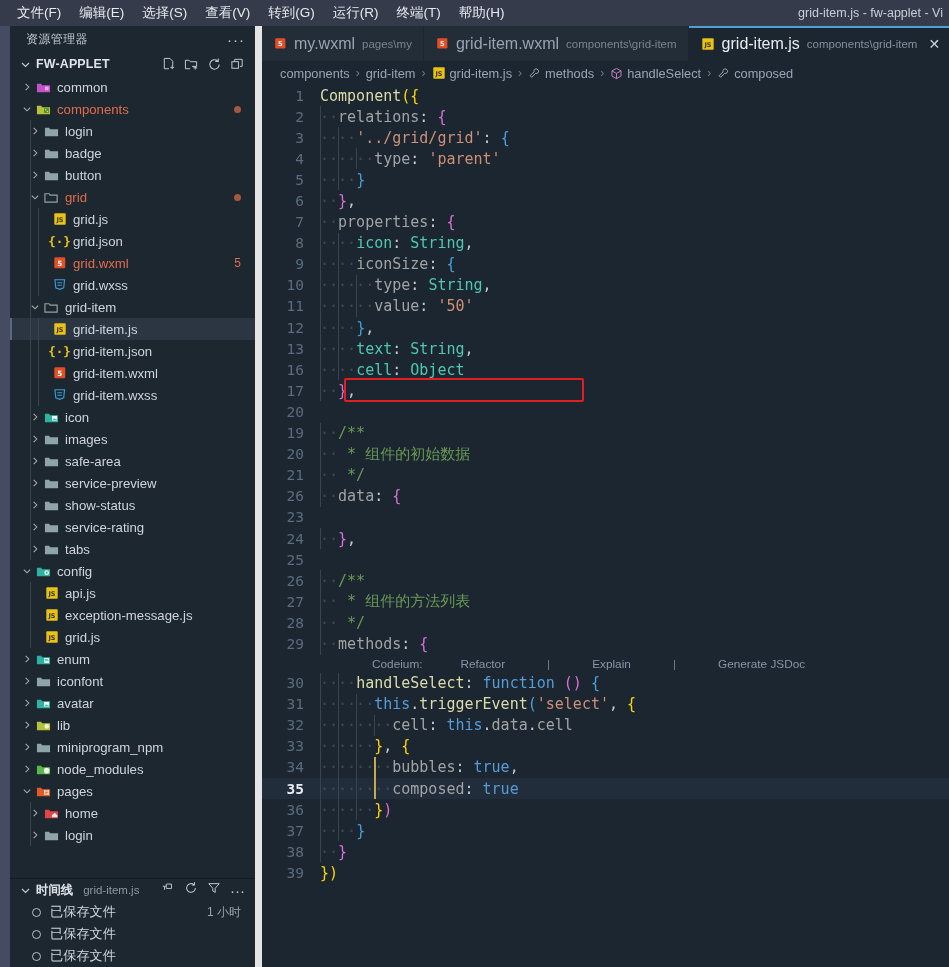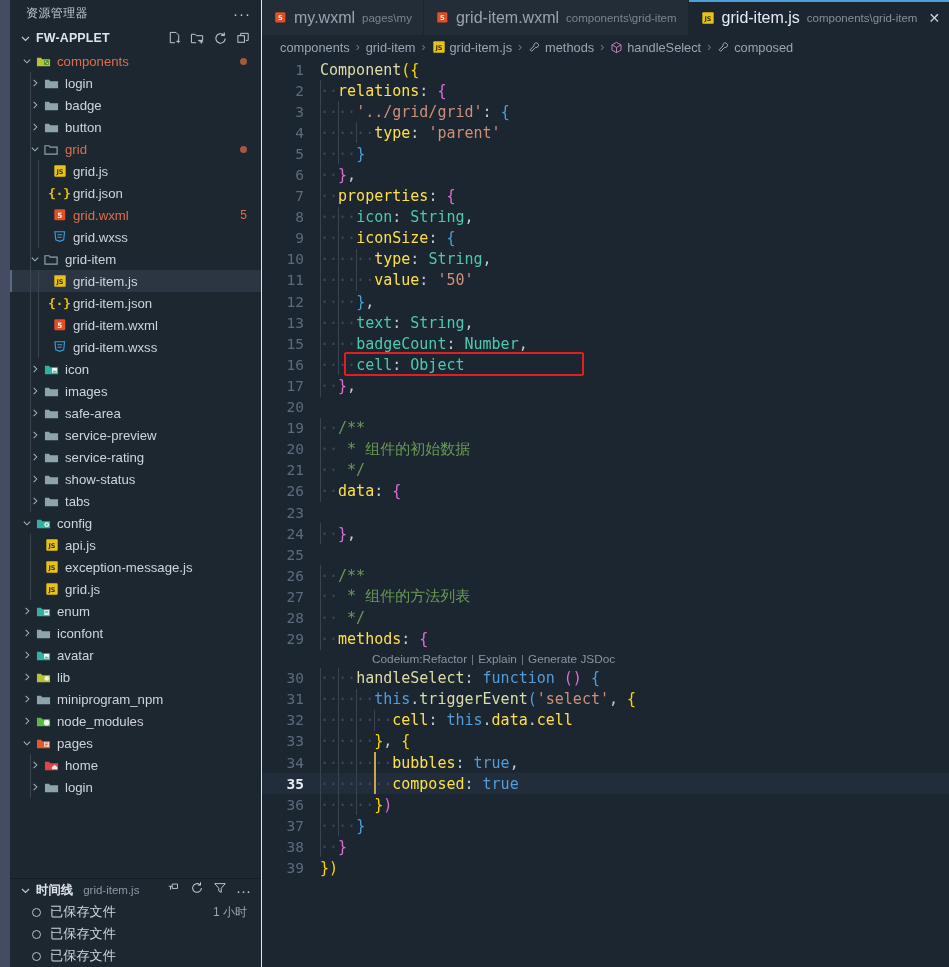--- a/index.html
+++ b/index.html
@@ -27,21 +27,21 @@
     overflow:hidden;
   }
 
   
   .body{ flex:1 1 auto; display:flex; min-height:0; }
   .edge{ width:10px; flex:0 0 10px; background:#454b60; }
 
   
   .sidebar{
     width:252px; flex:0 0 252px; background:#1d2730; display:flex; flex-direction:column;
-    min-height:0; border-right:1px solid #e5e5e5;
+    min-height:0; border-right:7px solid #e5e5e5;
   }
   .side-head{
     height:27px; flex:0 0 27px; display:flex; align-items:center;
     padding:0 10px 0 16px; justify-content:space-between;
   }
   .side-head .ttl{ font-size:12px; color:#c3c9d2; letter-spacing:.4px;}
   .side-head .dots{ font-size:15px; color:#c3c9d2; letter-spacing:1px; line-height:10px;}
 
   .tree-root-row{
     height:22px; display:flex; align-items:center; padding-left:8px; gap:4px;
@@ -110,48 +110,61 @@
   .lnum{
     width:58px; flex:0 0 58px; text-align:right; padding-right:16px;
     font-size:14.5px; color:#5d6b7c; font-family:"DejaVu Sans Mono", monospace;
   }
   .ln-row.cur .lnum{ color:#e8edf4; font-weight:bold; }
   .ltext{
     font-size:15px; letter-spacing:0px; white-space:pre; color:#c5cbd6;
     font-family:"DejaVu Sans Mono", monospace; position:relative; padding-left:0px;
   }
   
-  .t-fn{color:#dcdcaa}.t-prop{color:#fde047}.t-str{color:#ce9178}
+  .t-fn{color:#dcdcaa}.t-prop{color:#a3a3a3}.t-str{color:#ce9178}
   .t-type{color:#4ec9b0}.t-com{color:#6a9955}.t-this{color:#569cd6}.t-bool{color:#569cd6}
   .t-b1{color:#ffd700}.t-b2{color:#da70d6}.t-b3{color:#4d9fd6}.t-plain{color:#c5cbd6}
   .t-meth{color:#dcdcaa}.t-ws{color:#3f4a57}
 
   .codelens{
     height:18px; display:flex; align-items:center; padding-left:110px;
-    font-size:11.8px; color:#8b95a3; font-family:"Liberation Sans", sans-serif;
+    font-size:11.8px; color:#8b95a3; font-family:"Liberation Sans", sans-serif;gap:38px;
   }
   .codelens .cl{ cursor:pointer;}
   .codelens .bar{ padding:0 4px; color:#727c8a;}
 
   
   .cguide{ position:absolute; top:0; bottom:0; width:1px; background:#3a4450; }
   .cguide.active{ background:#c8a84b; width:1.3px;}
 
   
   .annot{
     position:absolute; border:2px solid #e02020; border-radius:2px;
     pointer-events:none;
   }
   
 </style>
 </head>
 <body>
 
 <div id="app">
 
+  <div class="titlebar">
+    <div class="menu" id="menu-bar">
+        <div class="menu-item">文件(F)</div>
+        <div class="menu-item">编辑(E)</div>
+        <div class="menu-item">选择(S)</div>
+        <div class="menu-item">查看(V)</div>
+        <div class="menu-item">转到(G)</div>
+        <div class="menu-item">运行(R)</div>
+        <div class="menu-item">终端(T)</div>
+        <div class="menu-item">帮助(H)</div>
+      </div>
+    <div class="win-title">grid-item.js - fw-applet - Vi</div>
+  </div>
 
   <div class="body">
     <div class="edge"></div>
 
     <div class="sidebar">
       <div class="side-head">
         <span class="ttl">资源管理器</span>
         <span class="dots">···</span>
       </div>
 
@@ -191,20 +204,36 @@
           </span>
         </span>
       </div>
 
       <div class="tree" id="file-tree">
           <div class="row">
             <div class="guides"></div>
             <span style="width: 10px; flex: 0 0 10px;"></span>
             <span class="chev">
               <svg width="10" height="10" viewBox="0 0 11 11">
+                <path d="M4 2 L7.5 5.5 L4 9" fill="none" stroke="#a9b0bb" stroke-width="1.15"></path>
+              </svg>
+            </span>
+            <span class="ficon">
+              <svg width="15" height="15" viewBox="0 0 16 16">
+                <path d="M1 4h4.4l1.2 1.5H15V13H1z" fill="#c152c7"></path>
+                <rect x="9.5" y="7" width="4" height="4" fill="#e8a3ec"></rect>
+              </svg>
+            </span>
+            <span class="lbl">common</span>
+          </div>
+          <div class="row">
+            <div class="guides"></div>
+            <span style="width: 10px; flex: 0 0 10px;"></span>
+            <span class="chev">
+              <svg width="10" height="10" viewBox="0 0 11 11">
                 <path d="M2 4 L5.5 7.5 L9 4" fill="none" stroke="#a9b0bb" stroke-width="1.15"></path>
               </svg>
             </span>
             <span class="ficon">
               <svg width="15" height="15" viewBox="0 0 16 16">
                 <path d="M1 4h4.4l1.2 1.5H15V13H1z" fill="#b6c23a"></path>
                 <rect x="8.6" y="6.6" width="5" height="5" fill="#4a8f2e"></rect>
                 <rect x="9.6" y="7.6" width="1.3" height="1.3" fill="#cfe8a0"></rect>
                 <rect x="11.4" y="9.4" width="1.3" height="1.3" fill="#cfe8a0"></rect>
               </svg>
@@ -491,38 +520,38 @@
             <span class="chev">
               <svg width="10" height="10" viewBox="0 0 11 11">
                 <path d="M4 2 L7.5 5.5 L4 9" fill="none" stroke="#a9b0bb" stroke-width="1.15"></path>
               </svg>
             </span>
             <span class="ficon">
               <svg width="15" height="15" viewBox="0 0 16 16">
                 <path d="M1 4h4.4l1.2 1.5H15V13H1z" fill="#8fa3ab"></path>
               </svg>
             </span>
+            <span class="lbl">show-status</span>
+          </div>
+          <div class="row">
+            <div class="guides">
+              <div class="g" style="left: 20px;"></div>
+            </div>
+            <span style="width: 18px; flex: 0 0 18px;"></span>
+            <span class="chev">
+              <svg width="10" height="10" viewBox="0 0 11 11">
+                <path d="M4 2 L7.5 5.5 L4 9" fill="none" stroke="#a9b0bb" stroke-width="1.15"></path>
+              </svg>
+            </span>
+            <span class="ficon">
+              <svg width="15" height="15" viewBox="0 0 16 16">
+                <path d="M1 4h4.4l1.2 1.5H15V13H1z" fill="#8fa3ab"></path>
+              </svg>
+            </span>
             <span class="lbl">service-rating</span>
-          </div>
-          <div class="row">
-            <div class="guides">
-              <div class="g" style="left: 20px;"></div>
-            </div>
-            <span style="width: 18px; flex: 0 0 18px;"></span>
-            <span class="chev">
-              <svg width="10" height="10" viewBox="0 0 11 11">
-                <path d="M4 2 L7.5 5.5 L4 9" fill="none" stroke="#a9b0bb" stroke-width="1.15"></path>
-              </svg>
-            </span>
-            <span class="ficon">
-              <svg width="15" height="15" viewBox="0 0 16 16">
-                <path d="M1 4h4.4l1.2 1.5H15V13H1z" fill="#8fa3ab"></path>
-              </svg>
-            </span>
-            <span class="lbl">show-status</span>
           </div>
           <div class="row">
             <div class="guides">
               <div class="g" style="left: 20px;"></div>
             </div>
             <span style="width: 18px; flex: 0 0 18px;"></span>
             <span class="chev">
               <svg width="10" height="10" viewBox="0 0 11 11">
                 <path d="M4 2 L7.5 5.5 L4 9" fill="none" stroke="#a9b0bb" stroke-width="1.15"></path>
               </svg>
@@ -944,26 +973,20 @@
             <div class="cguide" style="left: 58px;"></div>
             <div class="cguide" style="left: 76.1px;"></div>
           </div>
           <div class="ln-row">
             <div class="lnum">13</div>
             <div class="ltext"><span class="t-ws">····</span><span class="t-type">text</span><span class="t-plain">: </span><span class="t-type">String</span><span class="t-plain">,</span></div>
             <div class="cguide" style="left: 58px;"></div>
             <div class="cguide" style="left: 76.1px;"></div>
           </div>
           <div class="ln-row">
-            <div class="lnum">15</div>
-            <div class="ltext"><span class="t-ws">····</span><span class="t-type">badgeCount</span><span class="t-plain">: </span><span class="t-type">Number</span><span class="t-plain">,</span></div>
-            <div class="cguide" style="left: 58px;"></div>
-            <div class="cguide" style="left: 76.1px;"></div>
-          </div>
-          <div class="ln-row">
             <div class="lnum">16</div>
             <div class="ltext"><span class="t-ws">····</span><span class="t-type">cell</span><span class="t-plain">: </span><span class="t-type">Object</span></div>
             <div class="cguide" style="left: 58px;"></div>
             <div class="cguide" style="left: 76.1px;"></div>
           </div>
           <div class="ln-row">
             <div class="lnum">17</div>
             <div class="ltext"><span class="t-ws">··</span><span class="t-b2">}</span><span class="t-plain">,</span></div>
             <div class="cguide" style="left: 58px;"></div>
           </div>

